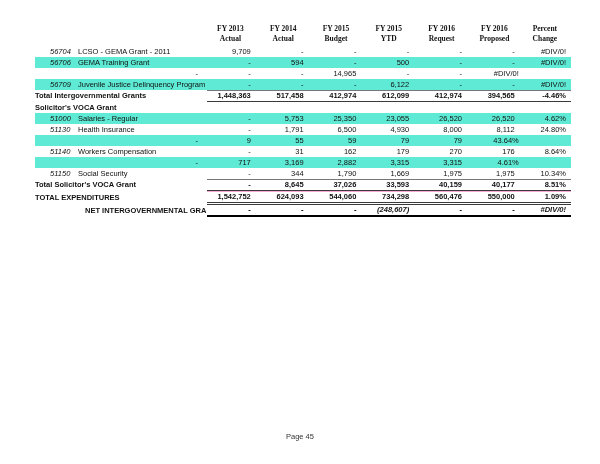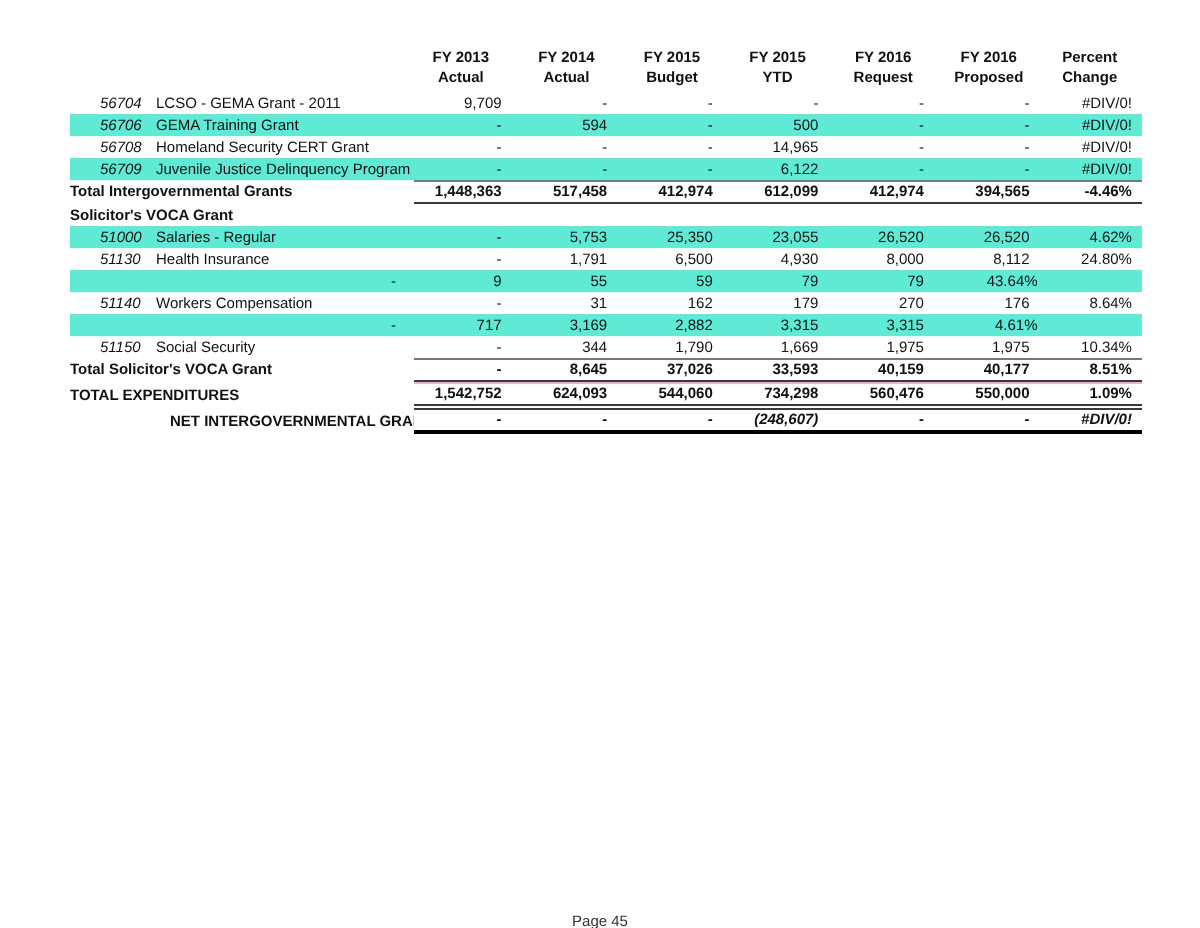--- a/index.html
+++ b/index.html
@@ -19,42 +19,42 @@
     width:536px;
     font-size:7.5px;
     line-height:10px;
   }
   .grid-row {
     display:grid;
     grid-template-columns:172px repeat(6, 52.8px) 47.2px;
     align-items:center;
     min-height:11px;
   }
-  .header-row { min-height:21px; align-items:end; padding-bottom:2px; }
+  .header-row { min-height:21px; align-items:end; padding-bottom:2px;font-family:Liberation Serif, serif; }
   .header-cell { text-align:center; font-weight:bold; padding-right:6px; white-space:nowrap; }
   .header-cell .hl { display:block; }
   .stripe { background:#5eead4; }
   .label-cell { padding-left:15px; white-space:nowrap; overflow:hidden; }
   .acct-code { font-style:italic; display:inline-block; min-width:24px; margin-right:4px; }
   .val-cell { text-align:right; padding-right:9px; white-space:nowrap; }
   .pct-cell { padding-right:5px; }
   .row-total { font-weight:bold; }
   .row-total .label-cell { padding-left:0; }
   .row-total .val-cell { border-top:1px solid #777; border-bottom:1px solid #3a3a3a; }
   .row-section { font-weight:bold; }
   .row-section .label-cell { padding-left:0; }
   .row-grandtotal { font-weight:bold; }
   .row-grandtotal .label-cell { padding-left:0; }
   .row-grandtotal .val-cell { border-top:1px solid #f9a8d4; border-bottom:3px double #3a3a3a; }
   .row-net { font-weight:bold; }
   .row-net .label-cell { padding-left:50px; }
   .row-net .val-cell { font-style:italic; border-bottom:2px solid #000; }
   .footer {
     position:absolute;
-    left:0; top:456px; width:100%;
+    left:0; top:432px; width:100%;
     text-align:center;
     font-size:7.5px;
     color:#333;
   }
 </style>
 </head>
 <body>
 
 <div class="page">
   <div class="budget-table">
@@ -105,21 +105,20 @@
         <div class="label-cell"><span class="acct-code">56706</span><span>GEMA Training Grant</span></div>
         <div class="val-cell">-</div>
         <div class="val-cell">594</div>
         <div class="val-cell">-</div>
         <div class="val-cell">500</div>
         <div class="val-cell">-</div>
         <div class="val-cell">-</div>
         <div class="val-cell pct-cell">#DIV/0!</div>
       </div>
       <div class="grid-row row-detail">
-        <div class="label-cell"><span class="acct-code">56708</span><span>Homeland Security CERT Grant</span></div>
         <div class="val-cell">-</div>
         <div class="val-cell">-</div>
         <div class="val-cell">-</div>
         <div class="val-cell">14,965</div>
         <div class="val-cell">-</div>
         <div class="val-cell">-</div>
         <div class="val-cell pct-cell">#DIV/0!</div>
       </div>
       <div class="grid-row row-detail stripe">
         <div class="label-cell"><span class="acct-code">56709</span><span>Juvenile Justice Delinquency Program</span></div>

